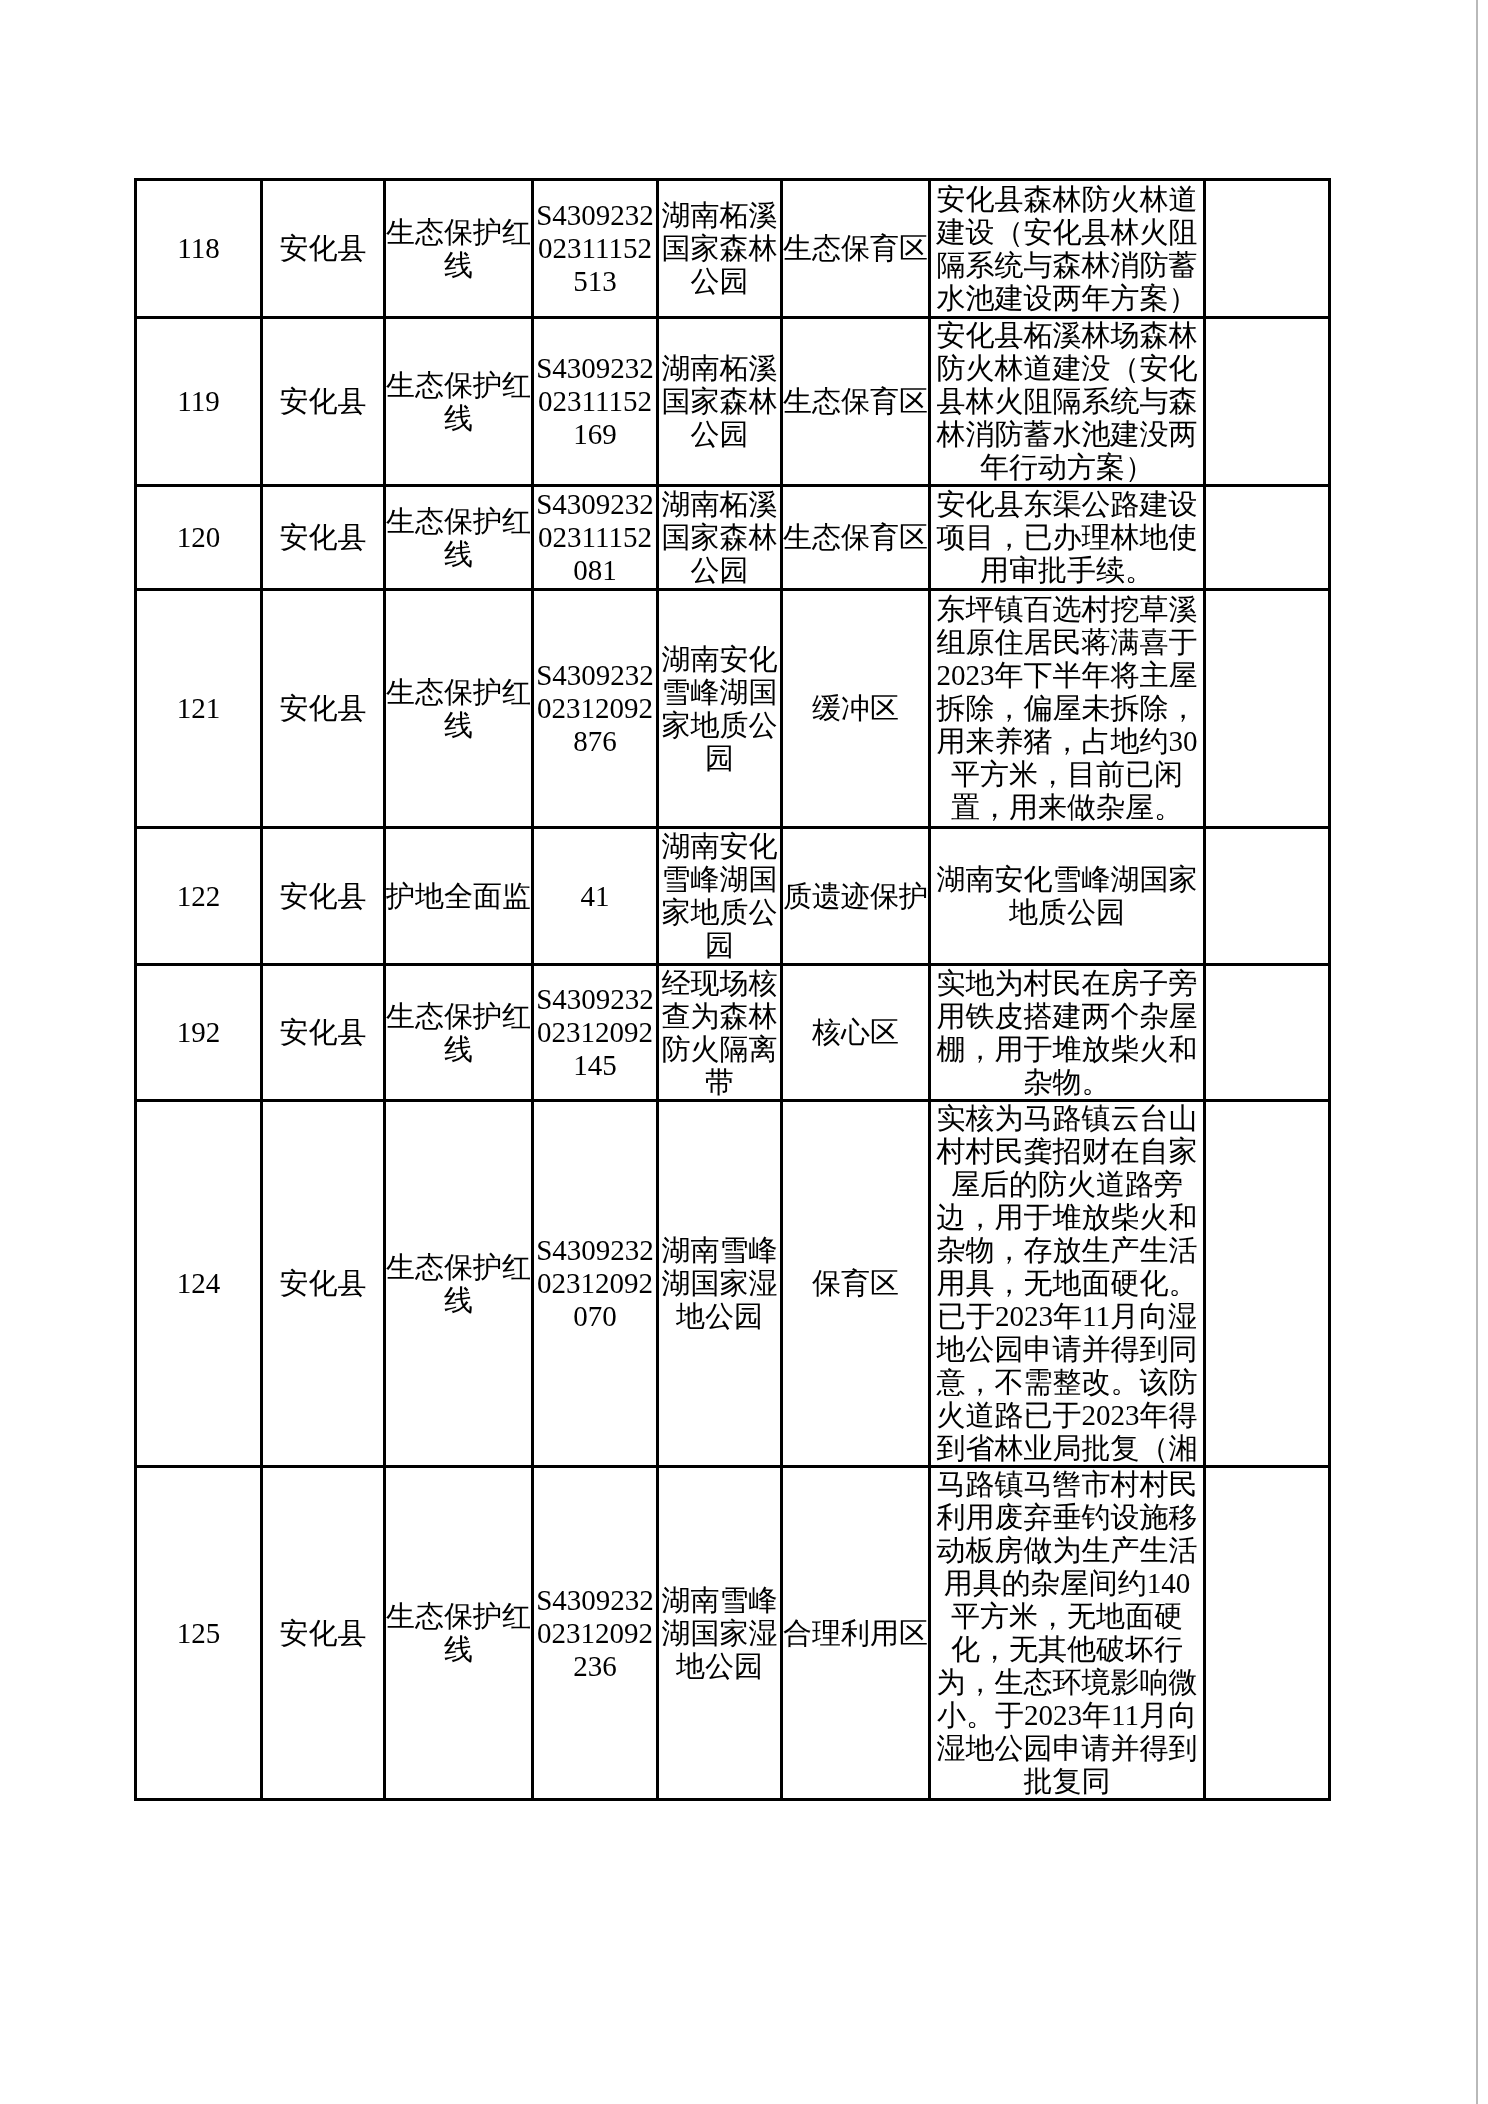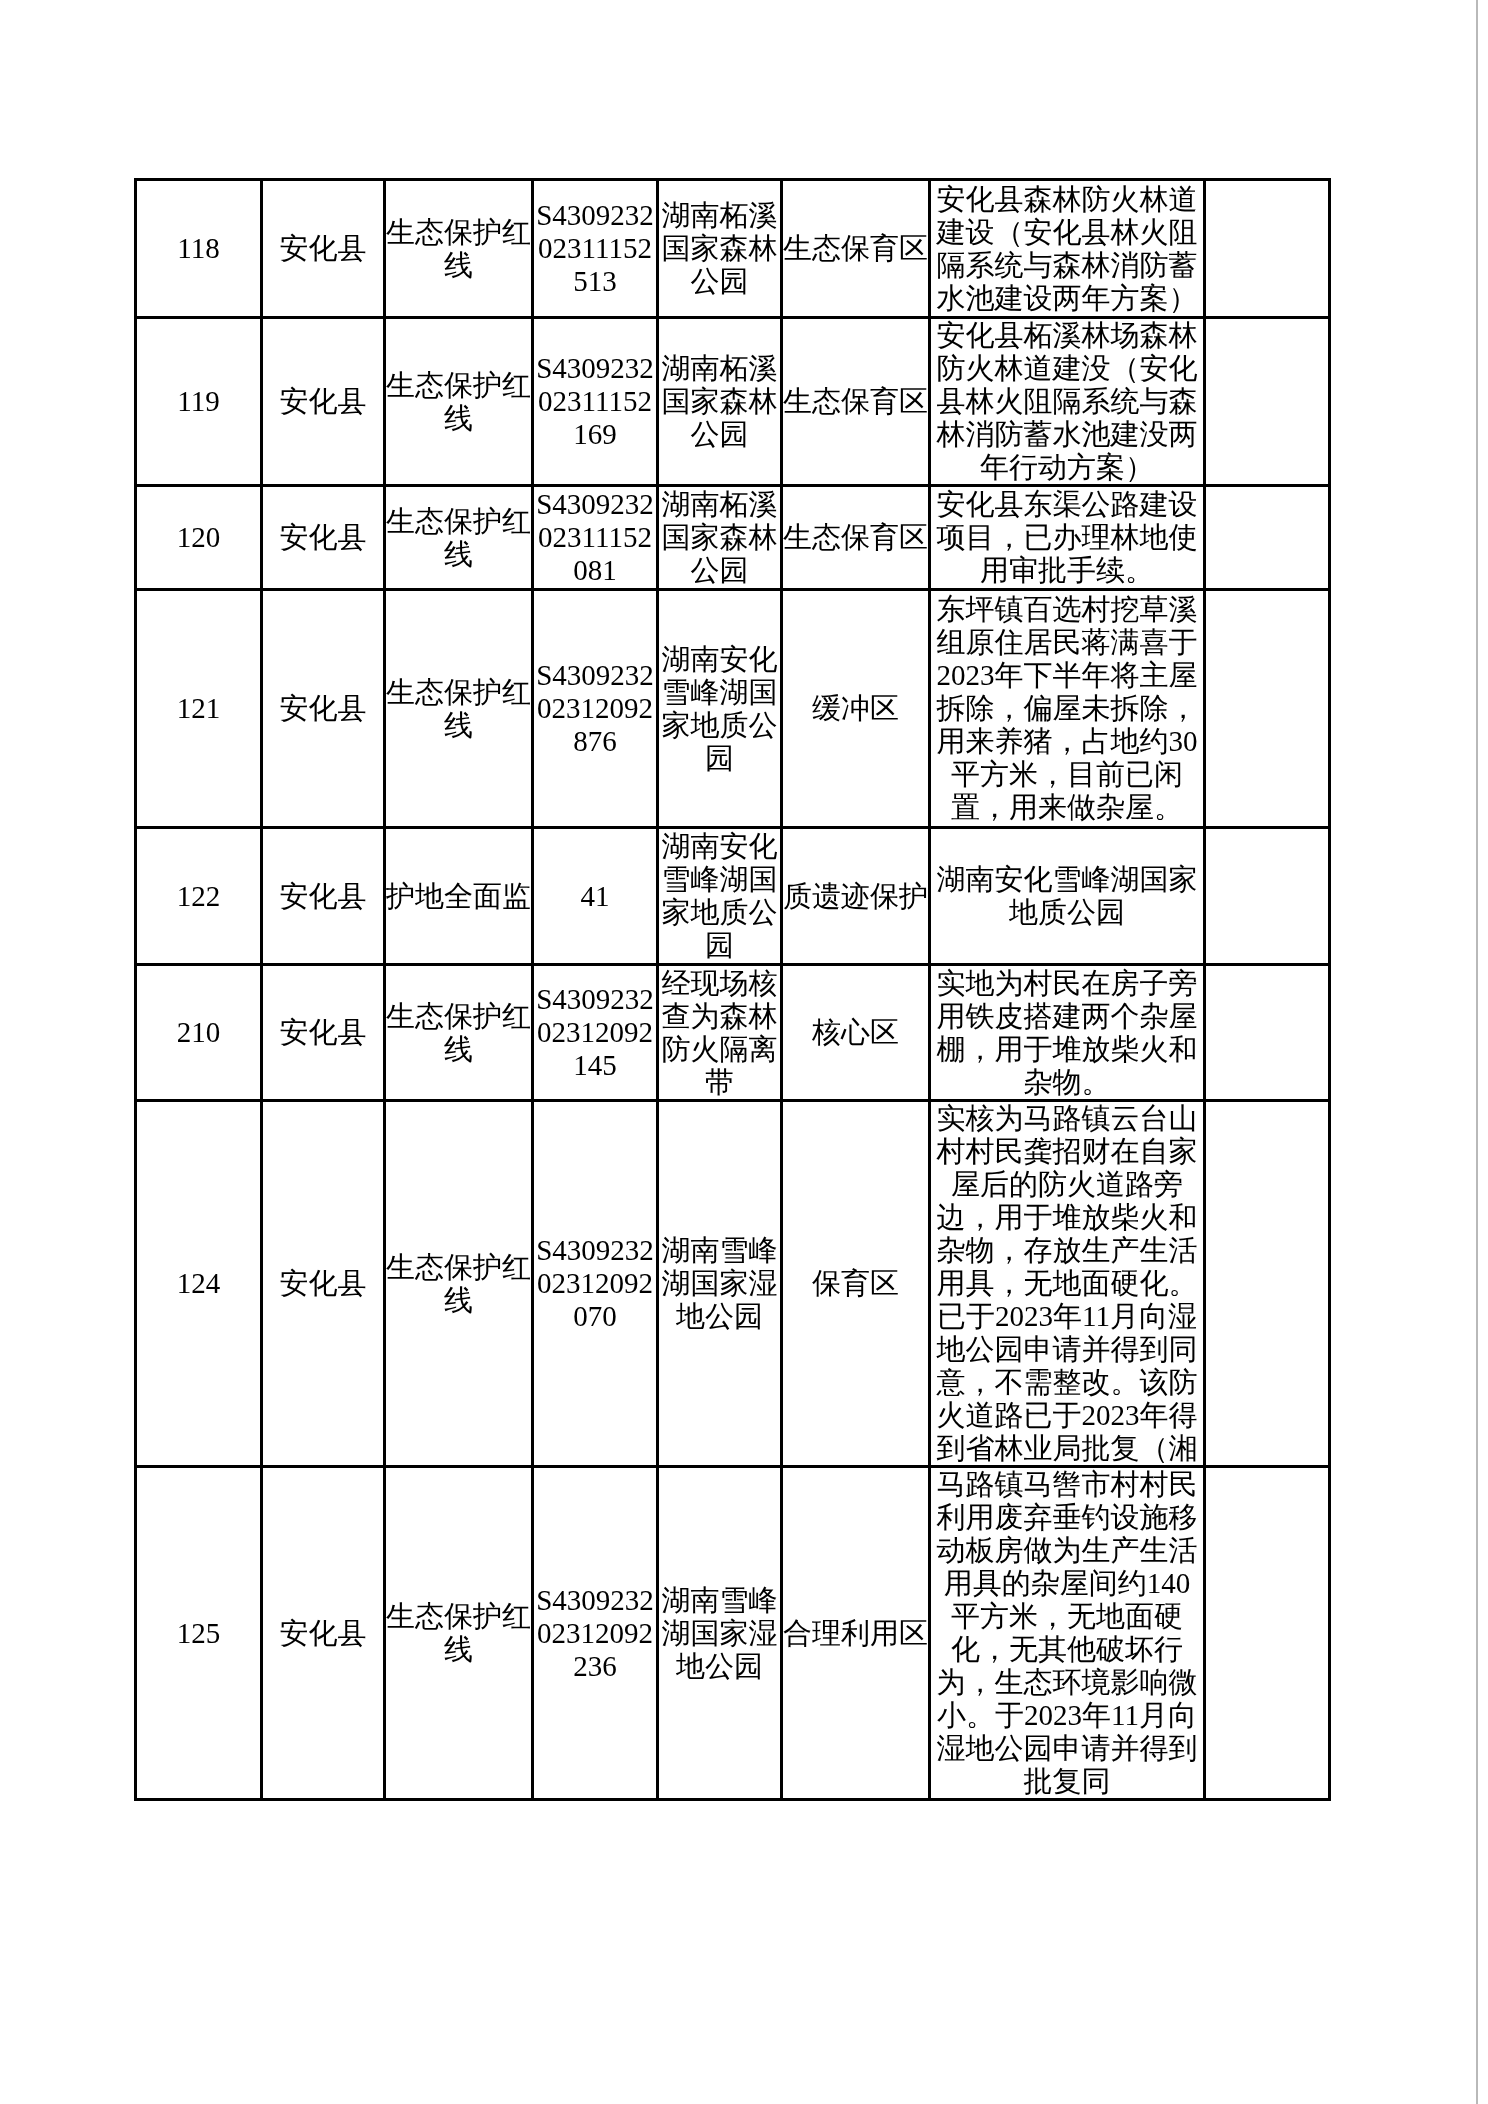--- a/index.html
+++ b/index.html
@@ -100,21 +100,21 @@
           <td class="cell-no">122</td>
           <td class="cell-county">安化县</td>
           <td class="cell-type clip-line">护地全面监</td>
           <td class="cell-code">41</td>
           <td class="cell-park">湖南安化雪峰湖国家地质公园</td>
           <td class="cell-zone">质遗迹保护</td>
           <td class="cell-description">湖南安化雪峰湖国家地质公园</td>
           <td class="cell-extra"></td>
         </tr>
         <tr style="height: 136px;">
-          <td class="cell-no">210</td>
+          <td class="cell-no">192</td>
           <td class="cell-county">安化县</td>
           <td class="cell-type">生态保护红线</td>
           <td class="cell-code">S430923202312092145</td>
           <td class="cell-park">经现场核查为森林防火隔离带</td>
           <td class="cell-zone">核心区</td>
           <td class="cell-description">实地为村民在房子旁用铁皮搭建两个杂屋棚，用于堆放柴火和杂物。</td>
           <td class="cell-extra"></td>
         </tr>
         <tr style="height: 364px;">
           <td class="cell-no">124</td>

